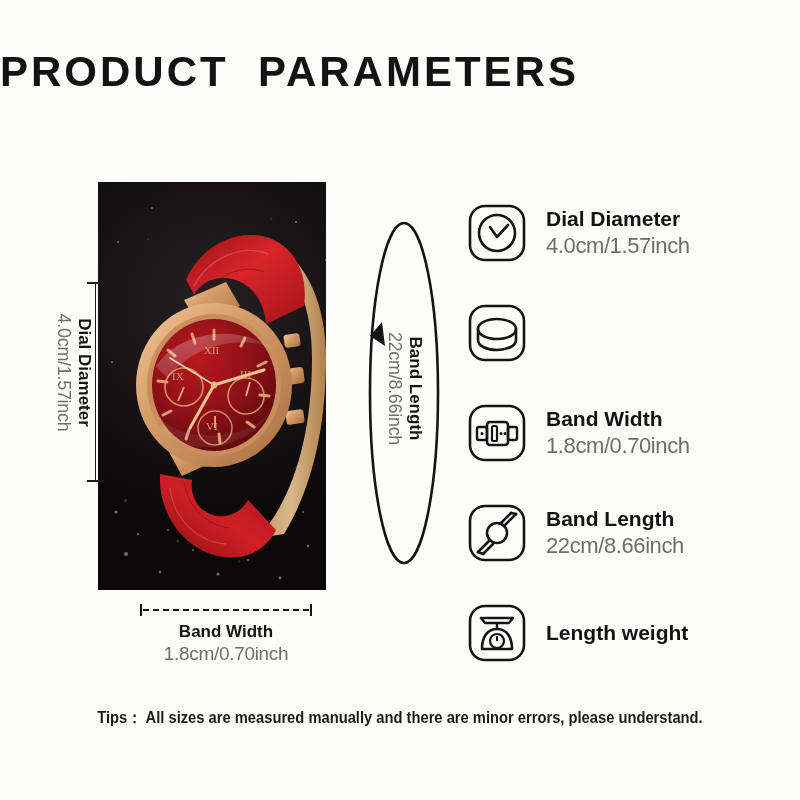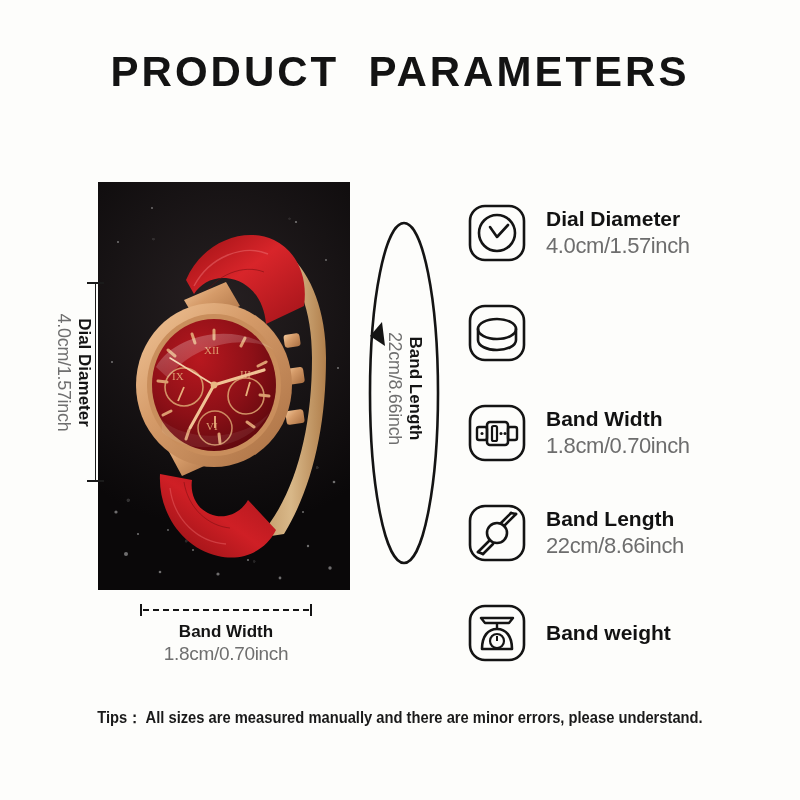--- a/index.html
+++ b/index.html
@@ -18,35 +18,34 @@
     background: #fdfdfb;
     overflow: hidden;
   }
 
   
   #page-title {
     position: absolute;
     left: 0;
     top: 48px;
     width: 800px;
-    text-align: center;
     font-family: "Liberation Sans", sans-serif;
     font-size: 42px;
     font-weight: bold;
     letter-spacing: 3px;
     color: #131313;
     white-space: pre;
   }
 
   
   #product-photo {
     position: absolute;
     left: 98px;
     top: 182px;
-    width: 252px;
+    width: 228px;
     height: 408px;
     background: #0a0809;
     overflow: hidden;
   }
   .photo-bg {
     position: absolute;
     inset: 0;
     background:
       radial-gradient(circle at 22% 14%, rgba(255,255,255,0.10) 0 1.1px, rgba(0,0,0,0) 1.6px),
       radial-gradient(circle at 76% 9%, rgba(255,255,255,0.09) 0 1px, rgba(0,0,0,0) 1.5px),
@@ -462,21 +461,21 @@
         <svg viewBox="0 0 62 62" width="62" height="62">
           <rect x="4" y="4" width="54" height="54" rx="15" fill="none" stroke="#141414" stroke-width="2.6"></rect>
           <path d="M15 16 L47 16 L43 21 L19 21 Z" fill="none" stroke="#141414" stroke-width="2.4" stroke-linejoin="round"></path>
           <path d="M31 21 L31 27" fill="none" stroke="#141414" stroke-width="2.4"></path>
           <path d="M16 47 C16 34 22 27 31 27 C40 27 46 34 46 47 Z" fill="none" stroke="#141414" stroke-width="2.6" stroke-linejoin="round"></path>
           <circle cx="31" cy="39" r="7" fill="none" stroke="#141414" stroke-width="2.2"></circle>
           <line x1="31" y1="39" x2="31" y2="34" stroke="#141414" stroke-width="2"></line>
         </svg>
       </div>
       <div class="spec-text">
-        <div class="spec-label">Band weight</div>
+        <div class="spec-label">Length weight</div>
       </div>
     </div>
 
   </div>
 
   <div id="footer-tip">Tips： All sizes are measured manually and there are minor errors, please understand.</div>
 
 </div>
 
 </body></html>

